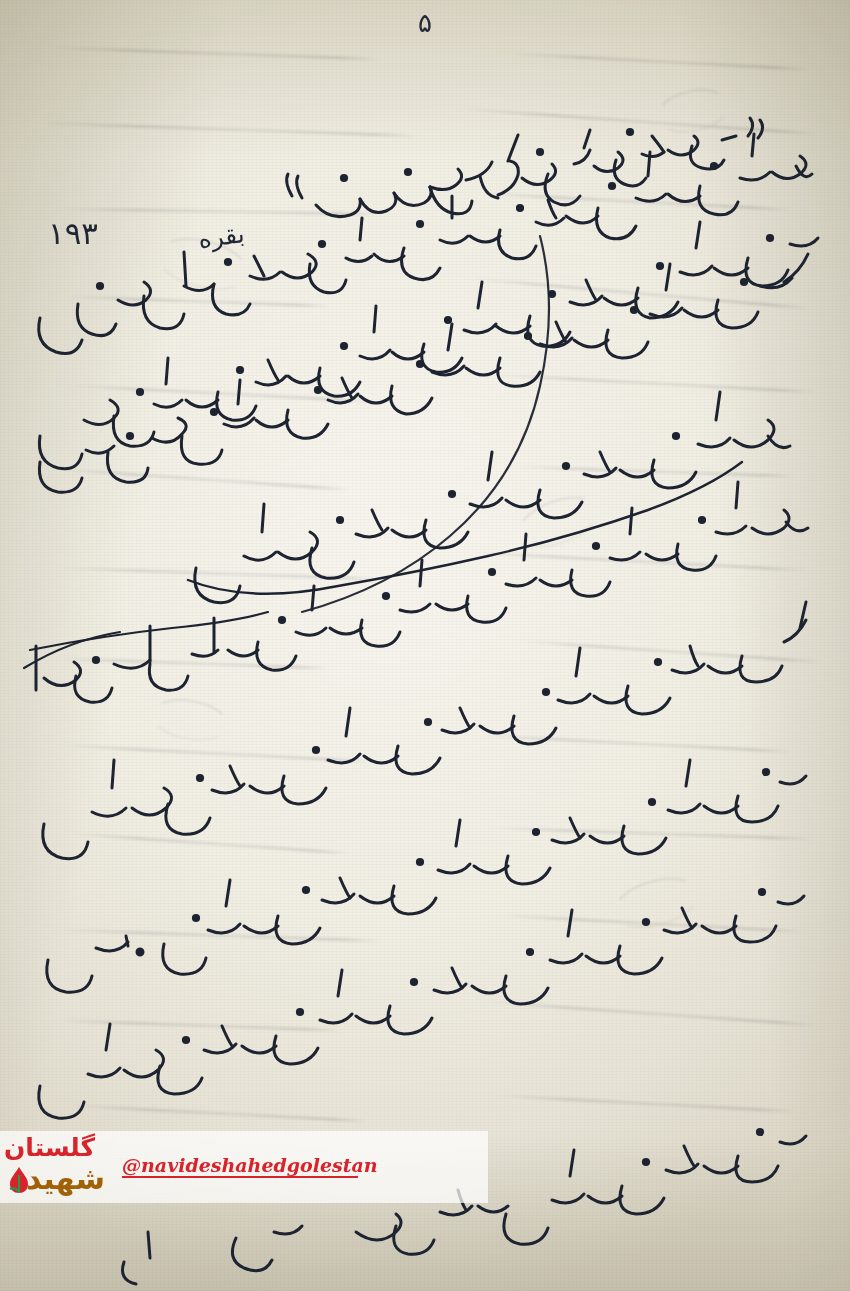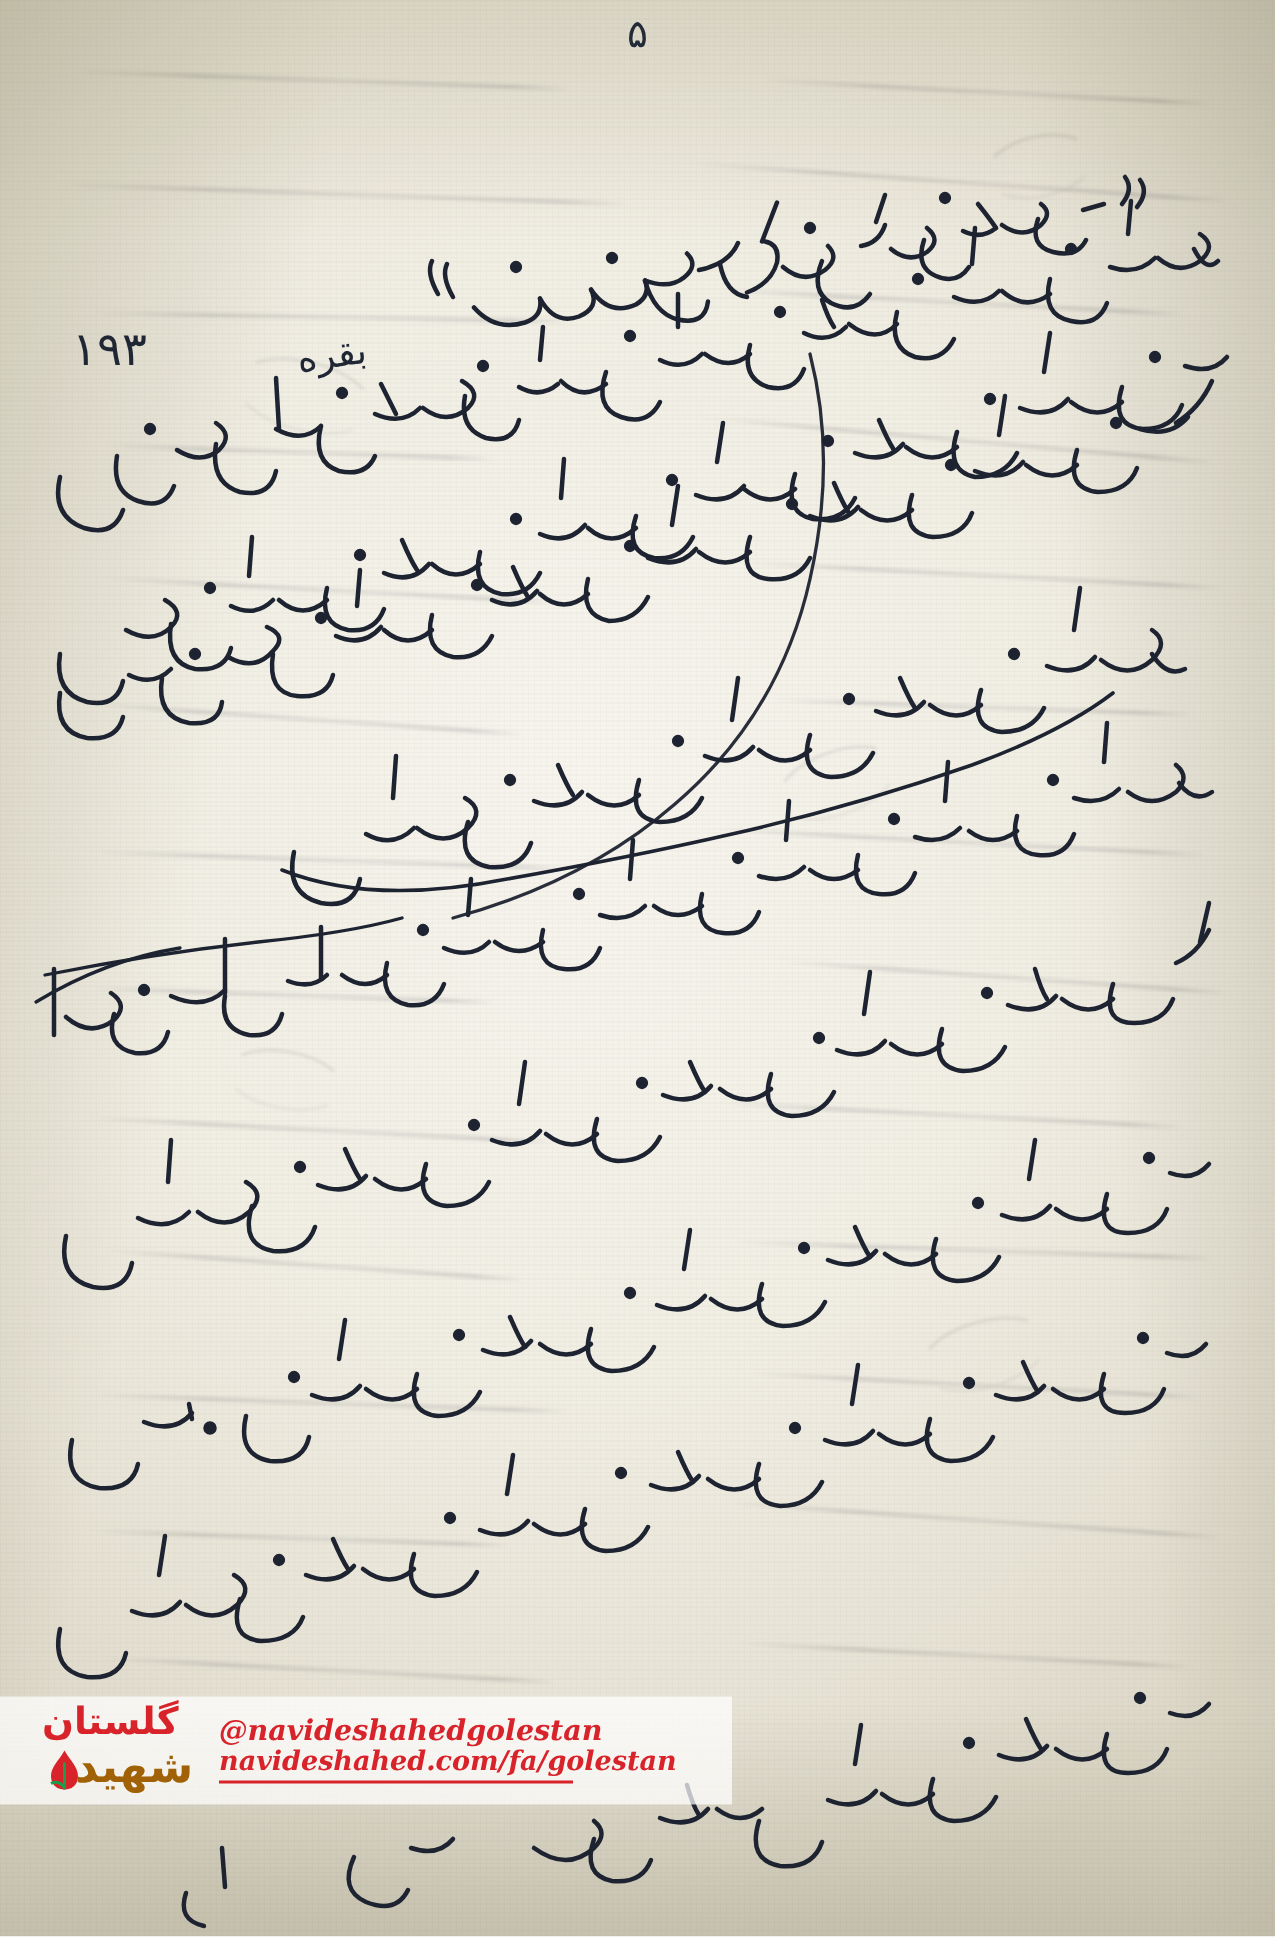--- a/index.html
+++ b/index.html
@@ -136,21 +136,20 @@
     height: 72px;
     display: flex;
     align-items: center;
     background: rgba(255,255,255,0.72);
   }
   .wm-logo {
     position: relative;
     width: 118px;
     height: 72px;
     flex: 0 0 118px;
-    margin-left: 24px;
   }
   .wm-logo .logo-fa-top {
     position: absolute;
     top: 2px;
     left: 4px;
     font-size: 25px;
     color: #d8232a;
     font-family: "DejaVu Sans", sans-serif;
     direction: rtl;
     font-weight: bold;
@@ -607,18 +606,17 @@
       <div class="logo-fa-top">گلستان</div>
       <div class="logo-fa-bottom">شهید</div>
       <svg class="logo-mark" viewBox="0 0 26 30">
         <path d="M13 2 C9 9 4 13 4 19 C4 25 8 28 13 28 C18 28 22 25 22 19 C22 13 17 9 13 2 Z" fill="#d8232a"></path>
         <path d="M13 10 L13 28" stroke="#1a9e4b" stroke-width="2" fill="none"></path>
         <path d="M4 24 C8 22 11 24 13 27" stroke="#1a9e4b" stroke-width="2" fill="none"></path>
       </svg>
     </div>
     <div class="wm-text">
       <div class="wm-handle">@navideshahedgolestan</div>
-      <div class="wm-url">navideshahed.com/fa/golestan</div>
       <div class="wm-underline"></div>
     </div>
   </div>
 
 </div>
 
 </body></html>

